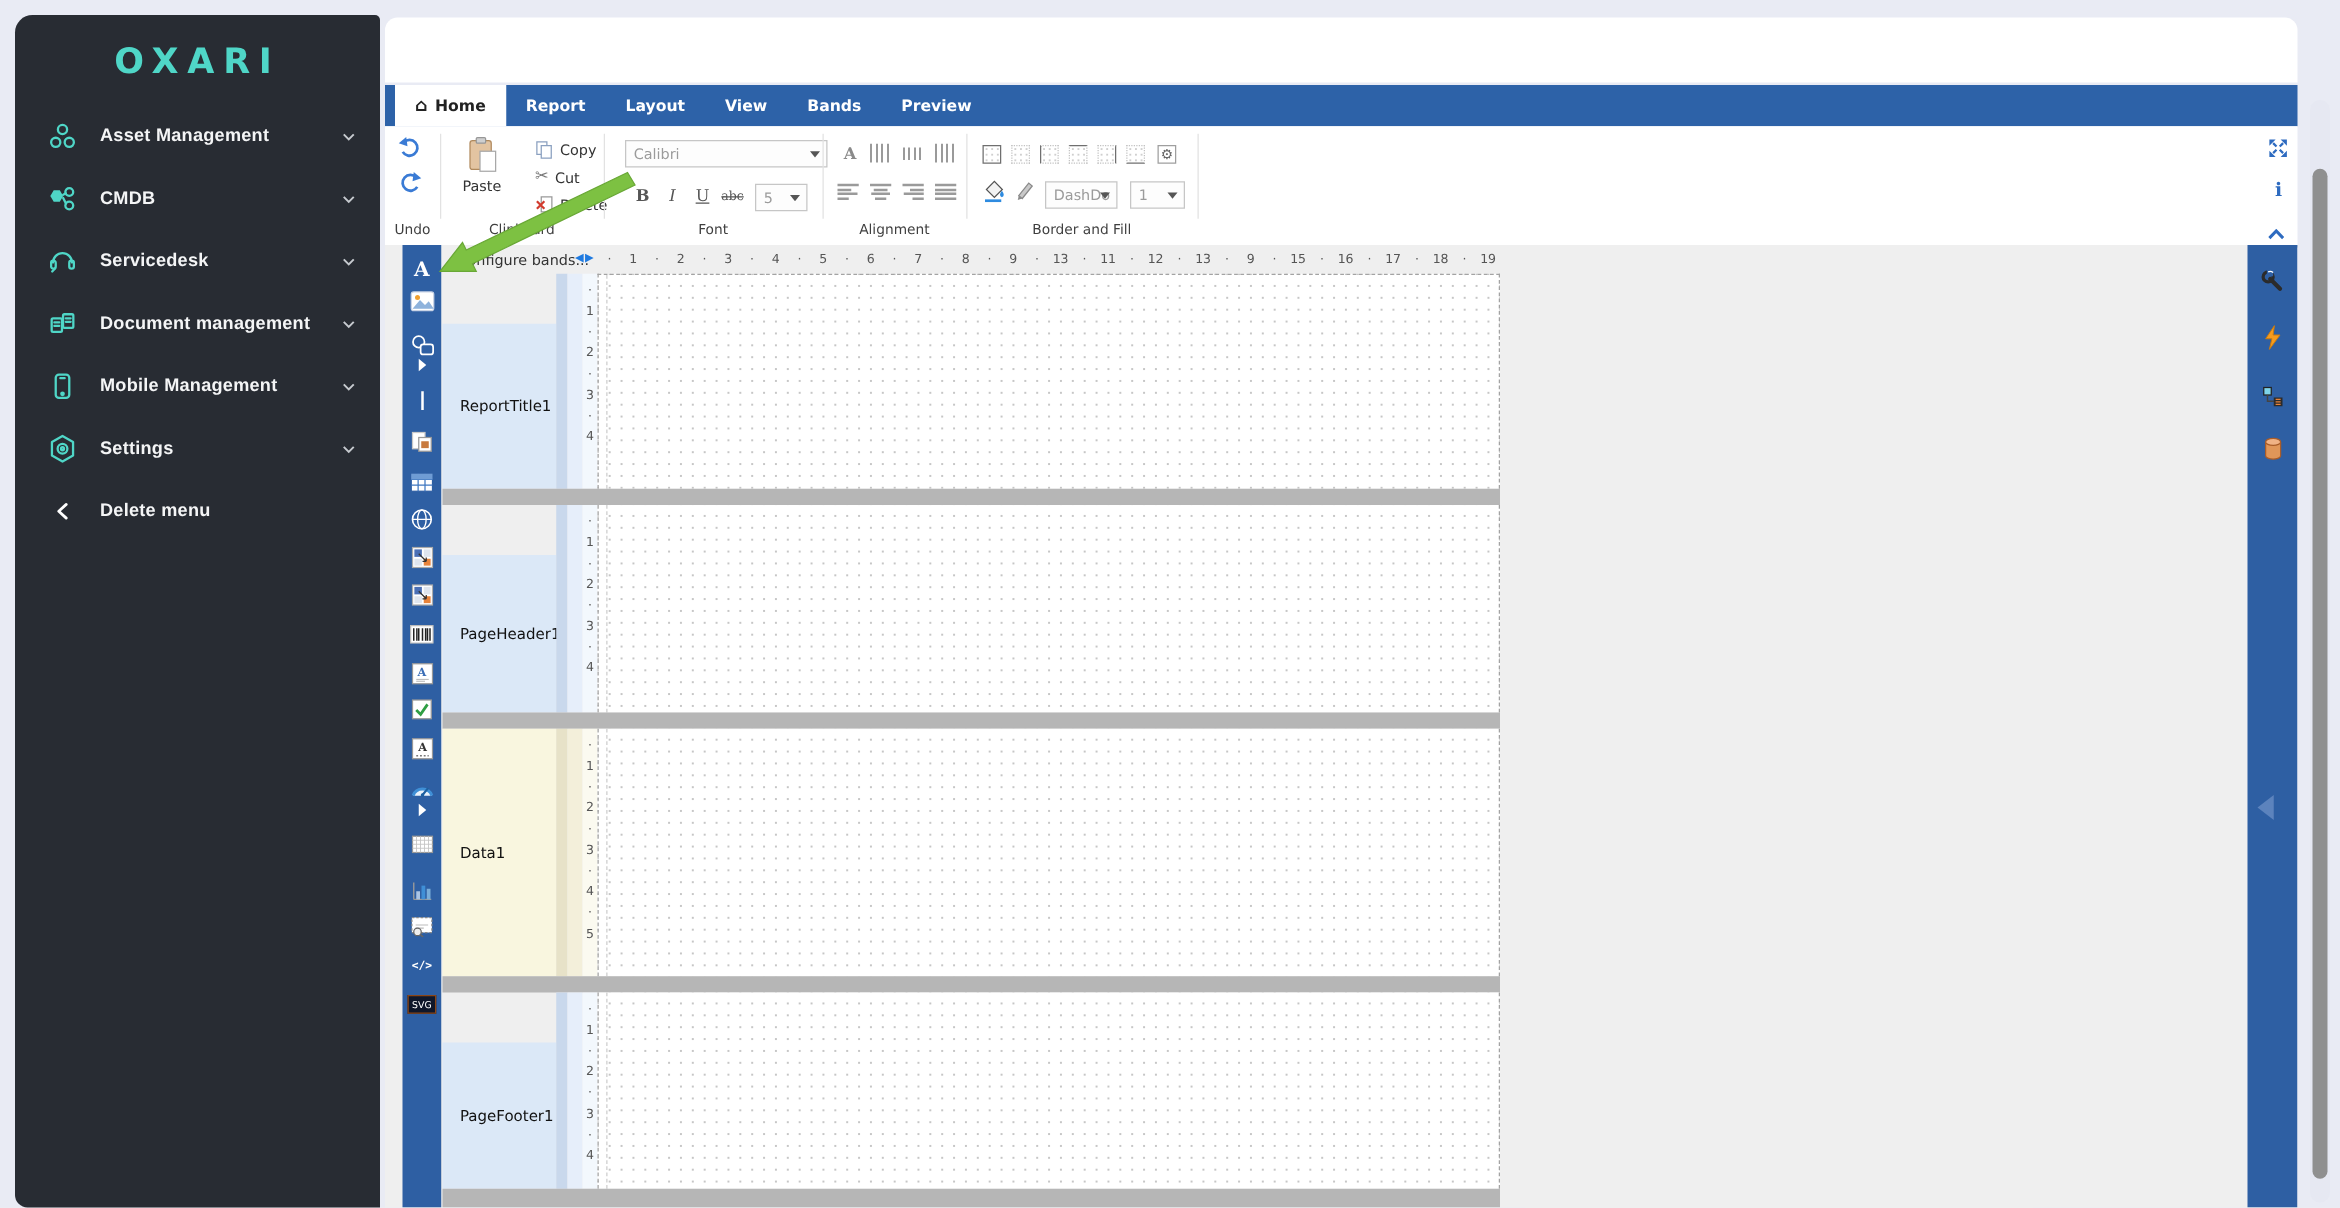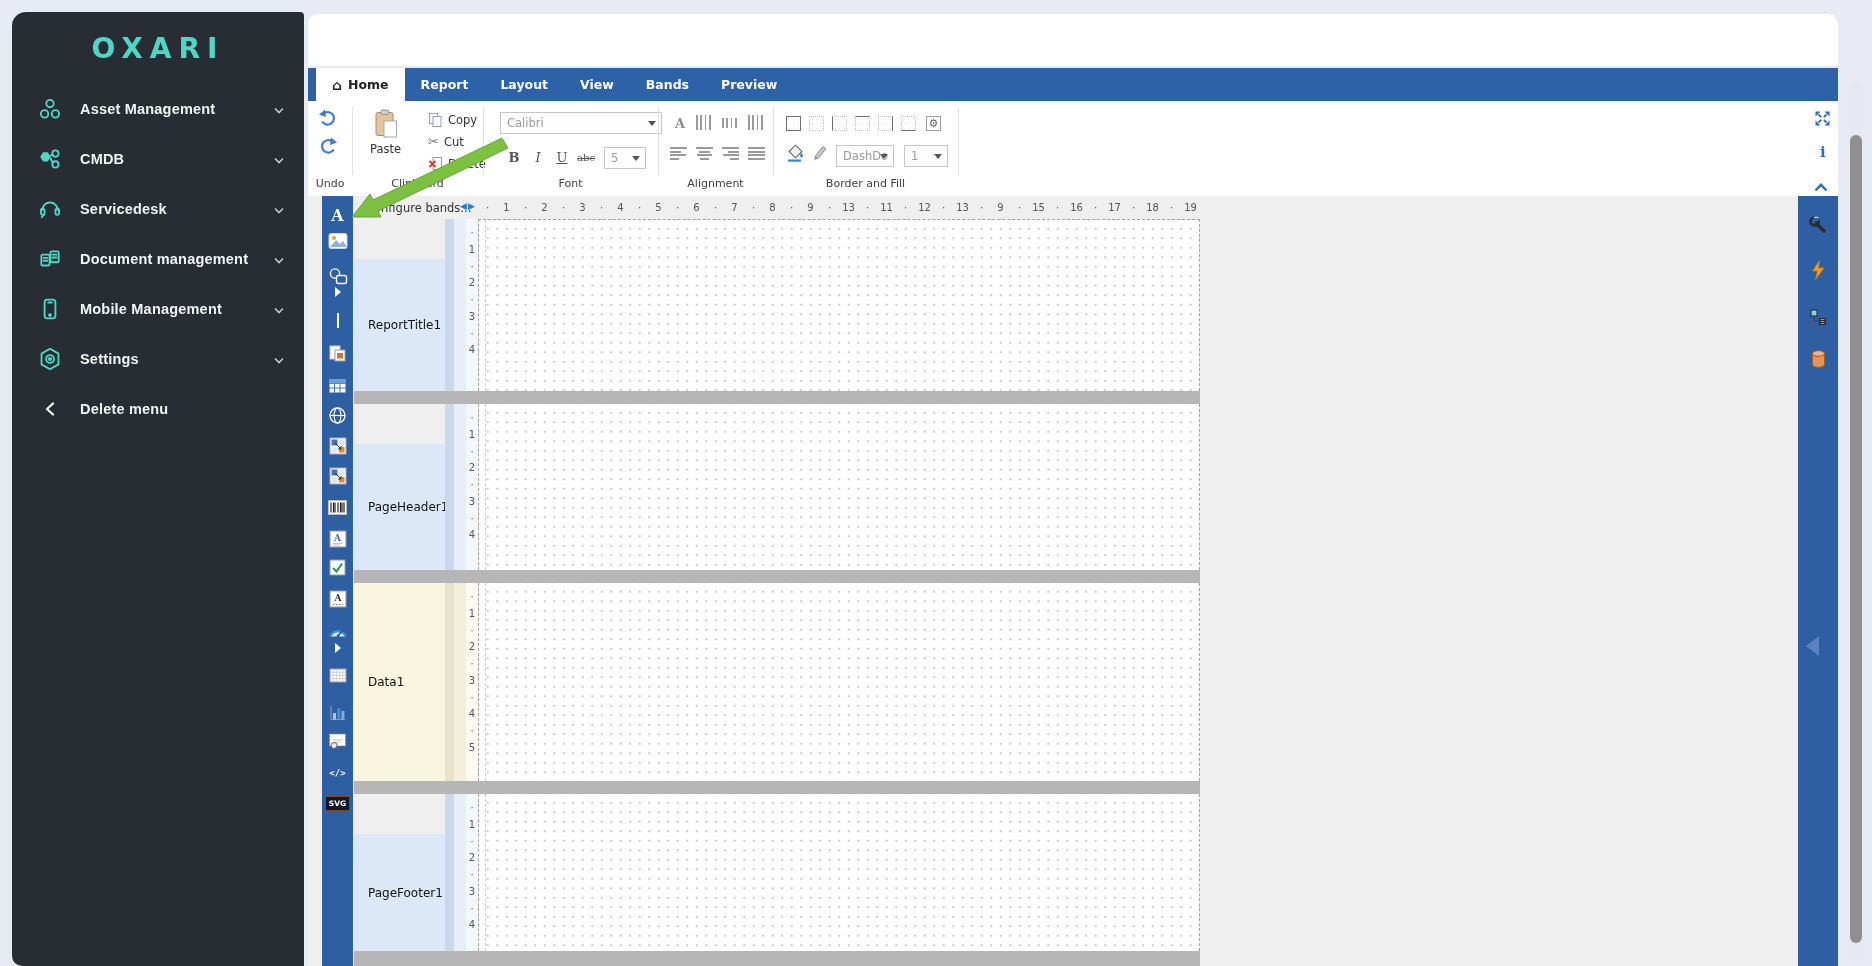--- a/index.html
+++ b/index.html
@@ -492,21 +492,21 @@
           <rect x="1.5" y="2" width="16" height="12" fill="#fff" stroke="#888" stroke-dasharray="2,1.5"></rect>
           <path d="M4.5,8 H14.5 M4.5,10.5 H11" stroke="#bbb" stroke-width="0.9"></path>
           <circle cx="6" cy="13.5" r="3" fill="#eee" stroke="#666"></circle>
           <path d="M8.2,15.7 L10.5,17.5" stroke="#666" stroke-width="1.4"></path>
         </svg>
     </div>
     <div class="tbx" style="top:565px;">
         <span class="codeg">&lt;/&gt;</span>
       </div>
     <div class="tbx" style="top:596px;">
-      <div style="background:#0f172a;border:1px solid #8a4516;color:#fff;font-size:7.5px;font-weight:700;padding:2px 2.5px;font-family:'DejaVu Sans',sans-serif;">SVG</div>
+      <div style="background:#0f172a;border:1px solid #8a4516;color:#fff;font-size:7.5px;font-weight:400;padding:2px 2.5px;font-family:'DejaVu Sans',sans-serif;">SVG</div>
     </div>
   </div>
 
   <div class="cfg-lbl">Configure bands...</div>
   <div class="cfg-arrows">◀▶</div>
   <div class="hruler">
 
   <span>·</span>
       <span>1</span>
       <span>·</span>

